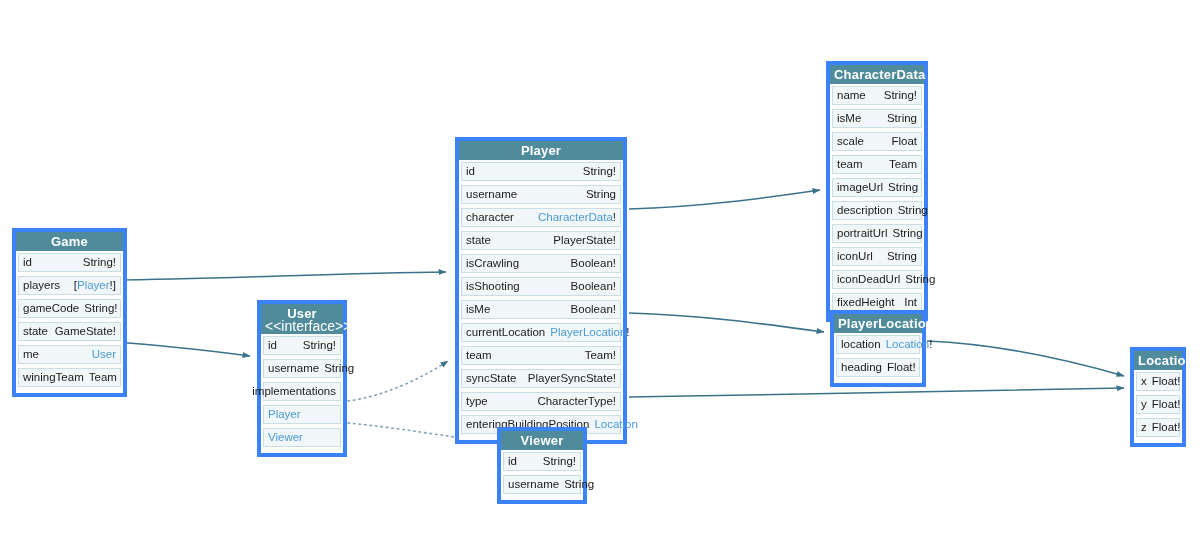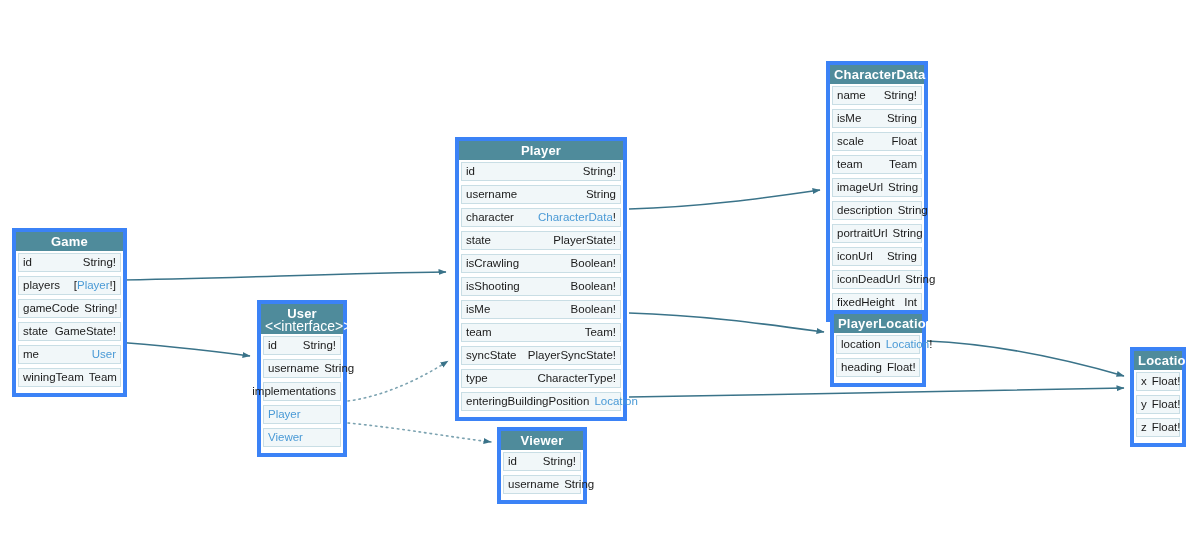--- a/index.html
+++ b/index.html
@@ -195,20 +195,24 @@
   <div class="row">
     <span class="fname">isShooting</span>
     <span class="ftype"><span class="tpre"></span><span class="tpost">Boolean!</span></span>
   </div>
 
   <div class="row">
     <span class="fname">isMe</span>
     <span class="ftype"><span class="tpre"></span><span class="tpost">Boolean!</span></span>
   </div>
 
+  <div class="row">
+    <span class="fname">currentLocation</span>
+    <span class="ftype"><span class="tpre"></span><span class="tlink">PlayerLocation</span><span class="tpost">!</span></span>
+  </div>
 
   <div class="row">
     <span class="fname">team</span>
     <span class="ftype"><span class="tpre"></span><span class="tpost">Team!</span></span>
   </div>
 
   <div class="row">
     <span class="fname">syncState</span>
     <span class="ftype"><span class="tpre"></span><span class="tpost">PlayerSyncState!</span></span>
   </div>

